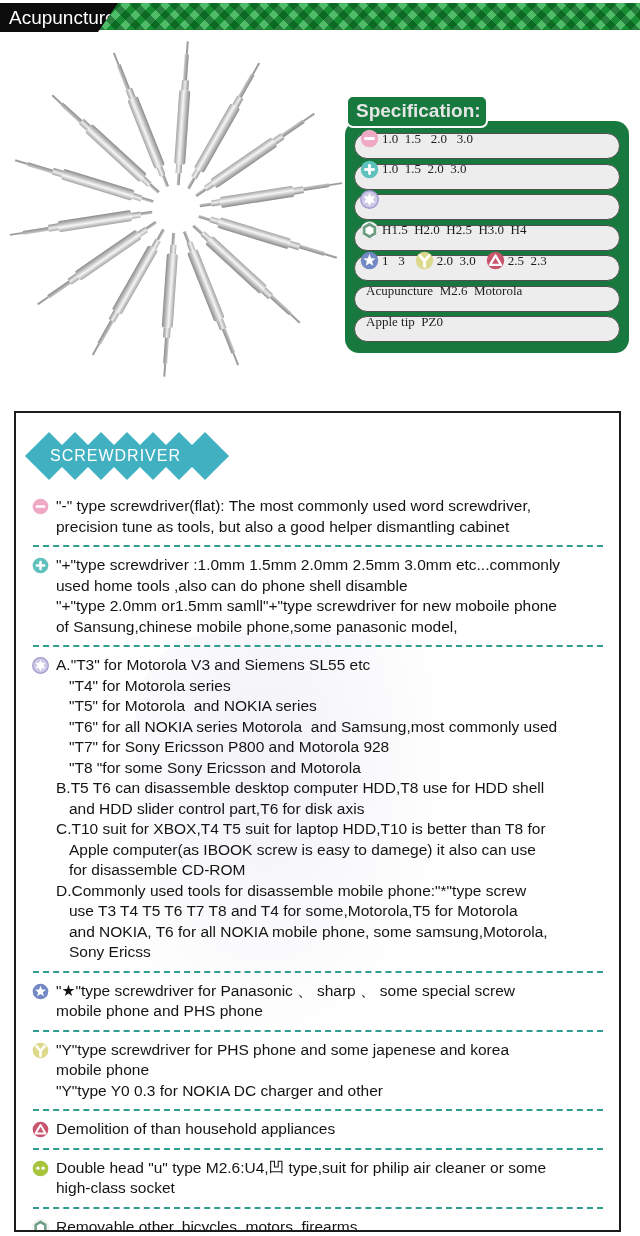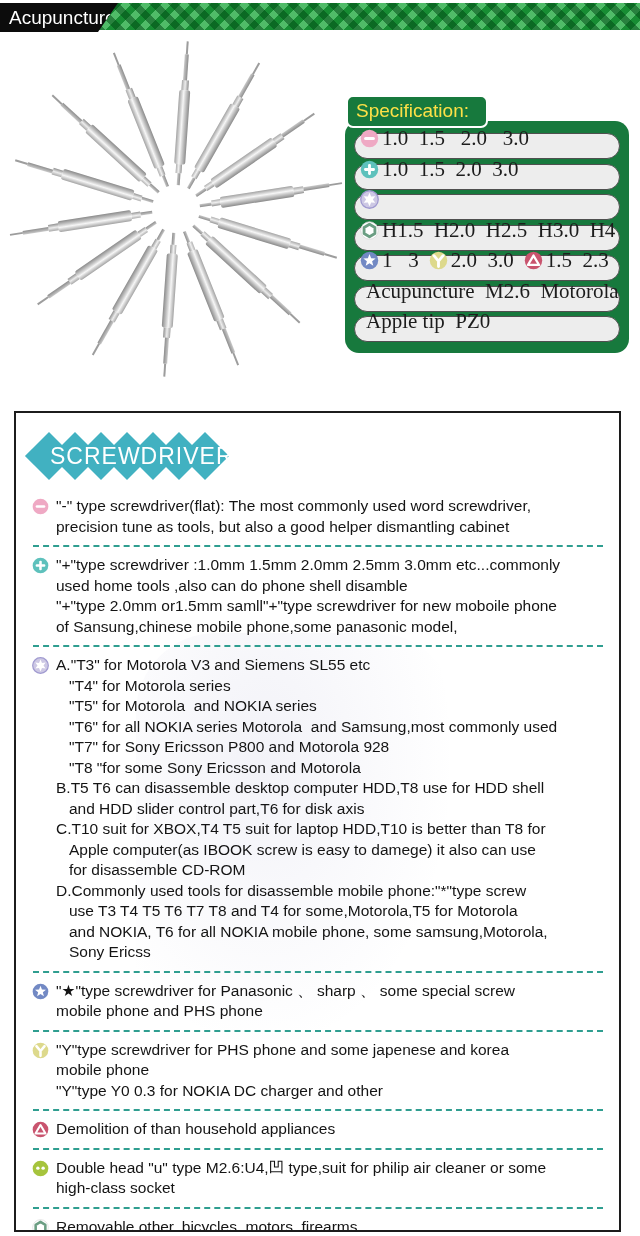--- a/index.html
+++ b/index.html
@@ -25,40 +25,40 @@
   .spoke .tin{width:12px;height:3px;background:linear-gradient(180deg,#c6c6c6,#8f8f8f);}
   .spoke .neck{width:9px;height:6px;background:linear-gradient(180deg,#b0b0b0,#efefef 45%,#979797);}
   .spoke .bod{width:74px;height:11px;border-radius:2px;background:linear-gradient(180deg,#a3a3a3,#f6f6f6 42%,#d2d2d2 60%,#8b8b8b);}
   .spoke .neck2{width:10px;height:7px;background:linear-gradient(180deg,#a9a9a9,#ececec 50%,#909090);}
   .spoke .shaft{width:26px;height:4px;background:linear-gradient(180deg,#cacaca,#8d8d8d);}
   .spoke .tout{width:13px;height:2.5px;background:#9d9d9d;}
 
   
   .spec-box{position:absolute;left:345px;top:95px;width:284px;}
   .spec-tab{position:relative;z-index:2;width:142px;background:var(--spec-green);border:2px solid #fff;border-radius:7px;
-    color:#fde047;font-size:19px;font-weight:normal;padding:3px 8px 4px 8px;box-sizing:border-box;margin-left:1px;}
+    color:#e5e5e5;font-size:19px;font-weight:bold;padding:3px 8px 4px 8px;box-sizing:border-box;margin-left:1px;}
   .spec-body{position:relative;z-index:1;margin-top:-7px;background:var(--spec-green);border-radius:14px;padding:12px 9px 11px 9px;}
   .pill{background:#ededed;border:1.5px solid #4f4f4f;border-radius:15px;height:26px;margin-bottom:4.5px;
     display:flex;align-items:center;padding:0 8px 15px 5px;box-sizing:border-box;
-    font-family:"Liberation Serif",serif;font-size:21px;color:#1d1d1d;}
+    font-family:"Liberation Serif",serif;font-size:13px;color:#1d1d1d;}
   .pill:last-child{margin-bottom:0;}
   .pill .ptext{white-space:pre;margin-left:3px;}
   .pill .seg{display:flex;align-items:center;margin-right:10px;}
   .pill .seg:last-child{margin-right:0;}
   .spec-icon{flex:0 0 auto;width:19px;height:19px;}
 
   
   .main-box{position:absolute;left:14px;top:411px;width:607px;height:821px;box-sizing:border-box;
     background:#fff;border:2px solid #1c1c1c;overflow:hidden;}
   .watermark{position:absolute;left:120px;top:220px;width:320px;height:420px;border-radius:80px;
     background:radial-gradient(ellipse at 40% 30%, rgba(130,130,185,0.10), rgba(130,130,185,0.0) 70%);pointer-events:none;}
   .title-wrap{position:relative;height:60px;margin:13px 0 2px 16px;width:220px;}
   .diamond{position:absolute;top:13px;width:34px;height:34px;background:var(--diamond-teal);transform:rotate(45deg);}
   .title-text{position:absolute;z-index:2;left:18px;top:50%;transform:translateY(-50%);
-    color:#fff;font-size:23px;letter-spacing:1px;}
+    color:#fff;font-size:16px;letter-spacing:1px;}
   .sections{position:relative;padding:4px 10px 0 16px;}
   .section{display:flex;padding:4px 0;}
   .sec-icon{flex:0 0 17px;width:17px;height:17px;margin:2px 7px 0 0;}
   .sec-text{white-space:pre-wrap;font-size:15.5px;line-height:20.5px;color:#141414;}
   .sep{border-top:2px dashed var(--separator-teal);margin:4px 6px 4px 1px;height:0;}
 </style>
 </head>
 <body>
 
 <svg width="0" height="0" style="position:absolute">
@@ -262,21 +262,21 @@
         <span class="seg">
           <svg class="spec-icon">
               <use href="#i-y"></use>
             </svg>
           <span class="ptext">2.0  3.0</span>
         </span>
         <span class="seg">
           <svg class="spec-icon">
               <use href="#i-triangle"></use>
             </svg>
-          <span class="ptext">1.5  2.3</span>
+          <span class="ptext">2.5  2.3</span>
         </span>
       </div>
       <div class="pill">
         <span class="ptext" style="margin-left:6px">Acupuncture  M2.6  Motorola</span>
       </div>
       <div class="pill">
         <span class="ptext" style="margin-left:6px">Apple tip  PZ0</span>
       </div>
     </div>
   </div>

